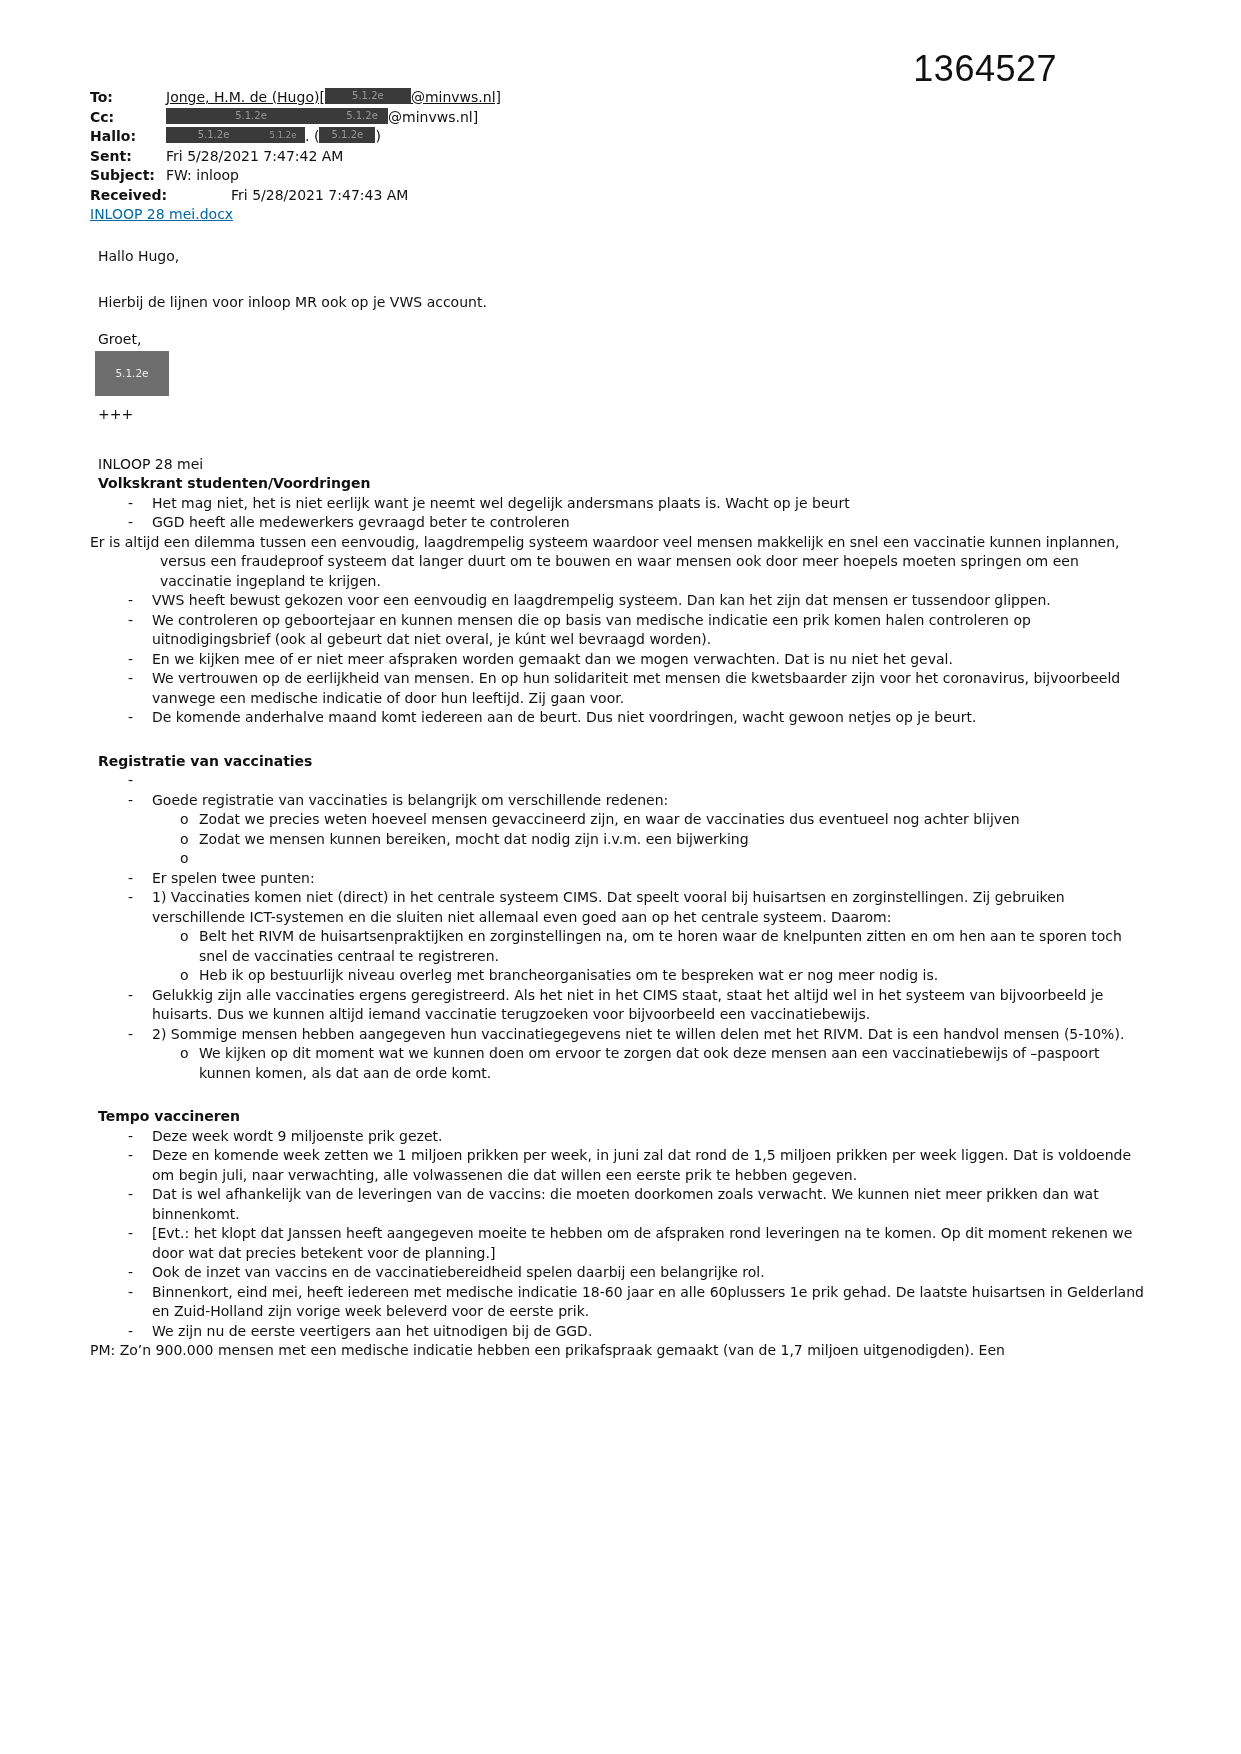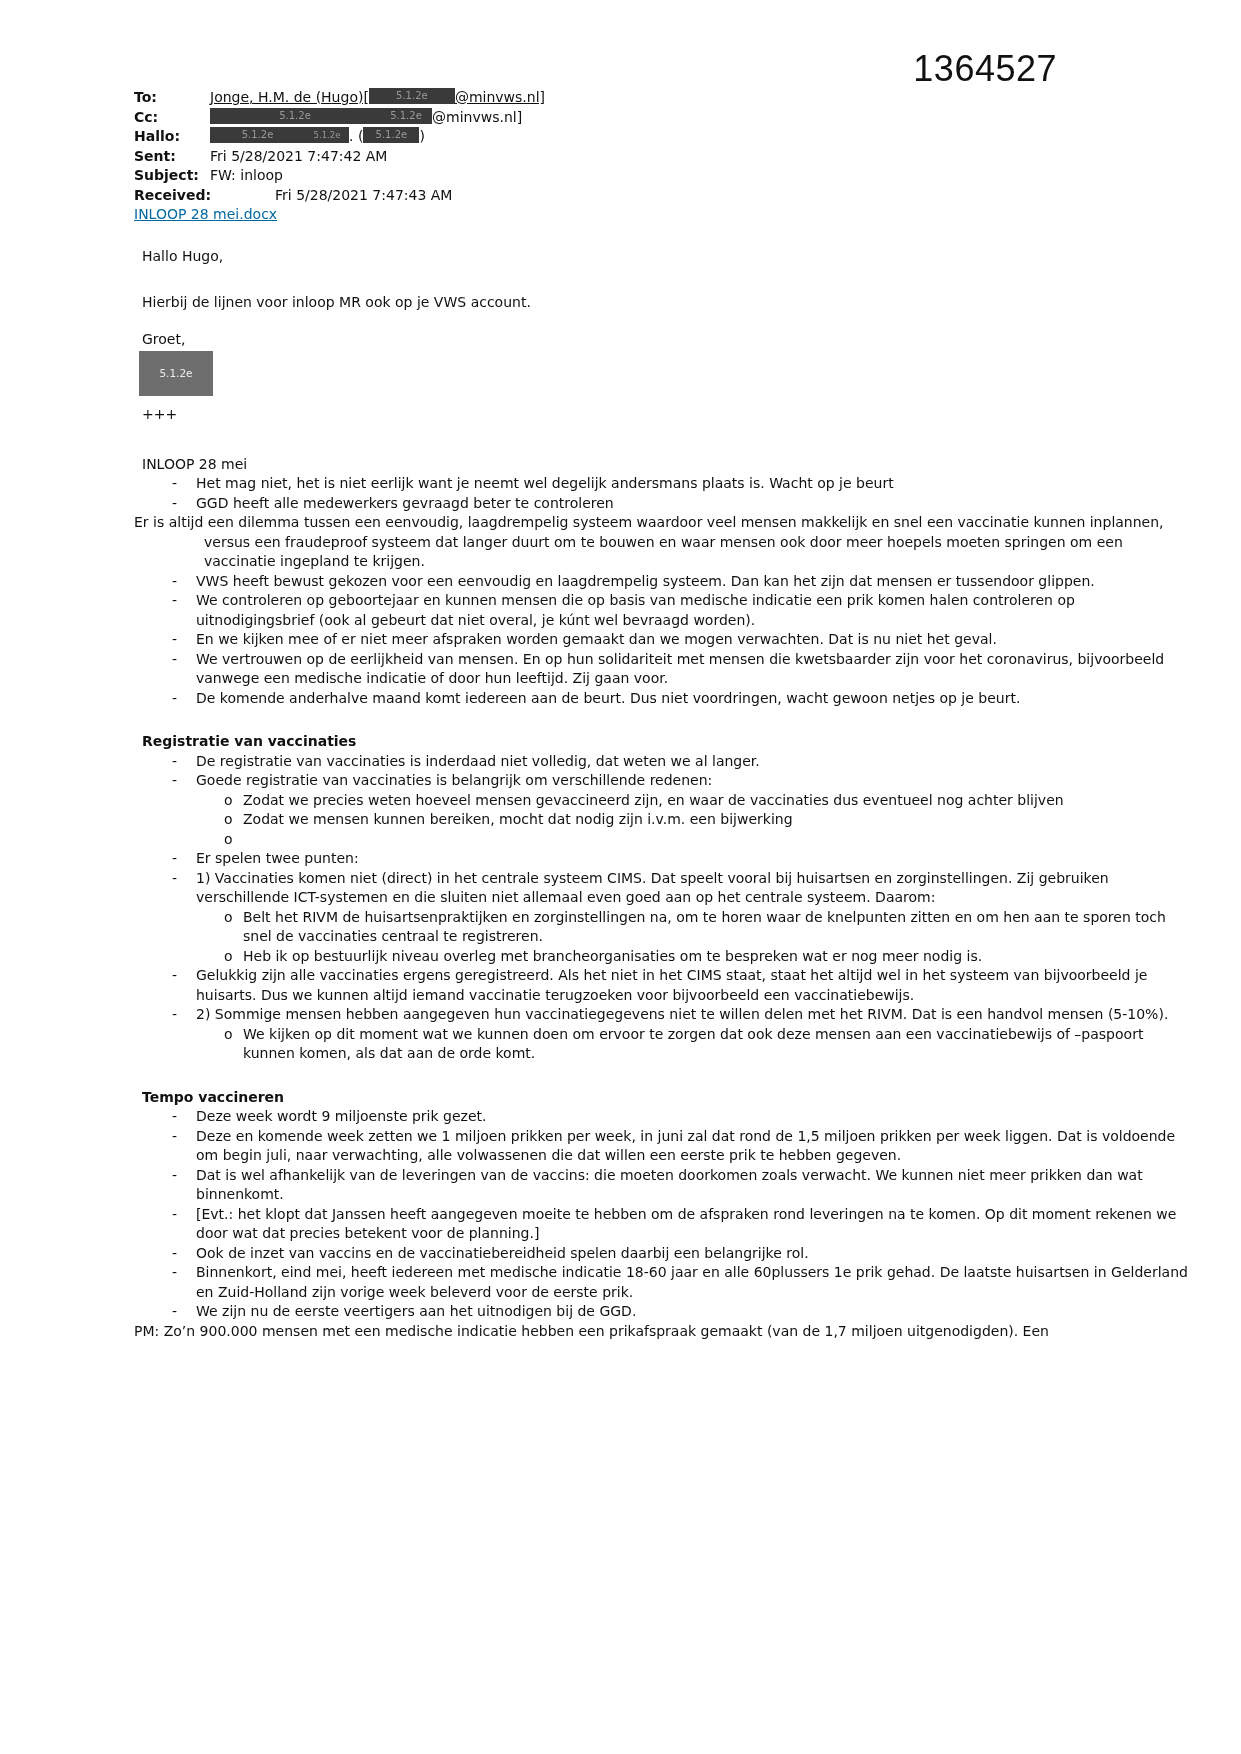--- a/index.html
+++ b/index.html
@@ -9,21 +9,21 @@
     font-family:"DejaVu Sans","Liberation Sans",sans-serif;
     color:#111111;
   }
   .doc-number {
     position:absolute; top:48px; right:184px;
     font-size:36px; letter-spacing:0.5px; color:#111;
     font-family:"Liberation Sans",sans-serif;
   }
   .content {
     position:absolute; left:90px; top:88px; width:1062px;
-    font-size:14px; line-height:19.5px;margin-left:44px;
+    font-size:14px; line-height:19.5px;
   }
   .hdr-row { white-space:nowrap; }
   .hdr-label { display:inline-block; width:76px; font-weight:700; }
   .underlined { text-decoration:underline; }
   .redaction {
     display:inline-block; background:#3a3a3a; color:#999999;
     font-size:10px; line-height:16px; height:16px; text-align:center;
     vertical-align:-2px; overflow:hidden;
   }
   .red-w86 { width:86px; }
@@ -89,20 +89,21 @@
   <div class="signoff">Groet,</div>
   <div class="sig-redaction">
     <span>5.1.2e</span>
   </div>
   <div class="separator">+++</div>
 
   <div class="doc-title">INLOOP 28 mei</div>
 
   <div id="sections">
       <div class="section">
+        <div class="section-heading">Volkskrant studenten/Voordringen</div>
         <div class="li l1">
           <span class="marker">-</span>
           <span class="li-text">Het mag niet, het is niet eerlijk want je neemt wel degelijk andersmans plaats is. Wacht op je beurt</span>
         </div>
         <div class="li l1">
           <span class="marker">-</span>
           <span class="li-text">GGD heeft alle medewerkers gevraagd beter te controleren</span>
         </div>
         <div class="paragraph">Er is altijd een dilemma tussen een eenvoudig, laagdrempelig systeem waardoor veel mensen makkelijk en snel een vaccinatie kunnen inplannen, versus een fraudeproof systeem dat langer duurt om te bouwen en waar mensen ook door meer hoepels moeten springen om een vaccinatie ingepland te krijgen.</div>
         <div class="li l1">
@@ -123,21 +124,20 @@
         </div>
         <div class="li l1">
           <span class="marker">-</span>
           <span class="li-text">De komende anderhalve maand komt iedereen aan de beurt. Dus niet voordringen, wacht gewoon netjes op je beurt.</span>
         </div>
       </div>
       <div class="section">
         <div class="section-heading">Registratie van vaccinaties</div>
         <div class="li l1">
           <span class="marker">-</span>
-          <span class="li-text">De registratie van vaccinaties is inderdaad niet volledig, dat weten we al langer.</span>
         </div>
         <div class="li l1">
           <span class="marker">-</span>
           <span class="li-text">Goede registratie van vaccinaties is belangrijk om verschillende redenen:</span>
         </div>
         <div class="li l2">
           <span class="marker">o</span>
           <span class="li-text">Zodat we precies weten hoeveel mensen gevaccineerd zijn, en waar de vaccinaties dus eventueel nog achter blijven</span>
         </div>
         <div class="li l2">

